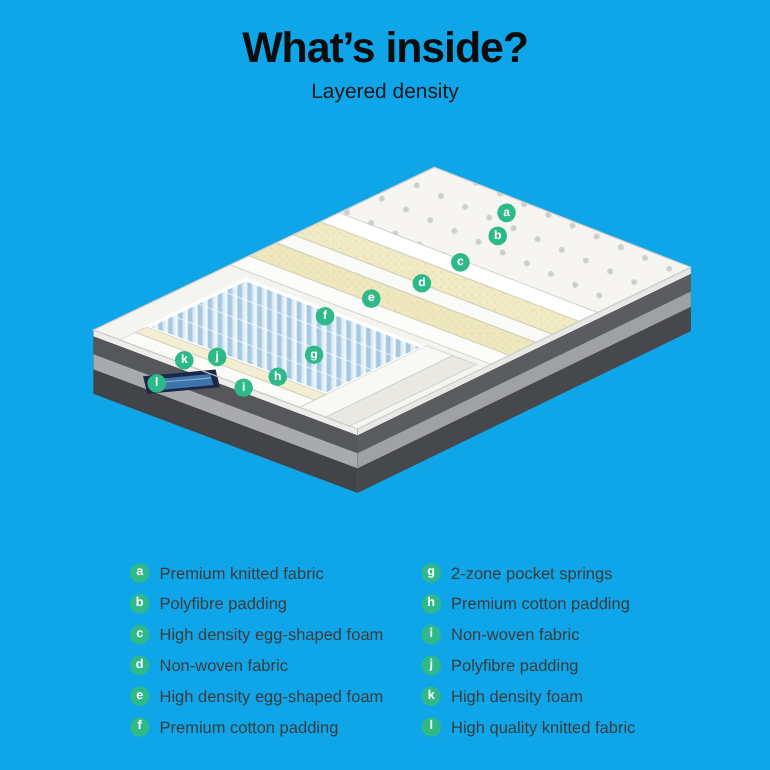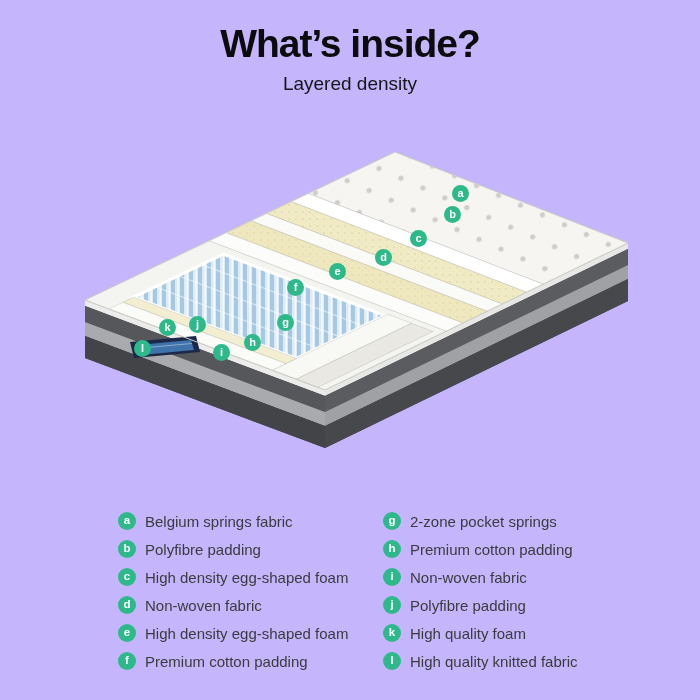--- a/index.html
+++ b/index.html
@@ -1,17 +1,17 @@
 <!DOCTYPE html>
 <html><head>
 <meta charset="utf-8">
 <style>
   html,body{margin:0;padding:0;background:#ffffff;}
   #stage{
-    position:relative;width:700px;height:700px;background:#c4b5fd;overflow:hidden;
+    position:relative;width:700px;height:700px;background:#0ea5e9;overflow:hidden;
     font-family:"Liberation Sans", sans-serif;
   }
   
   header{position:absolute;top:22px;left:0;width:700px;text-align:center;}
   h1{
     margin:0;font-size:39px;font-weight:bold;color:#0c0c0c;letter-spacing:-1px;
     font-family:"Liberation Sans", sans-serif;
   }
   .subtitle{margin-top:7px;font-size:19px;color:#161616;}
   
@@ -121,21 +121,21 @@
   <div class="marker" style="left:244px;top:334px">h</div>
   <div class="marker" style="left:213px;top:344px">i</div>
   <div class="marker" style="left:189px;top:316px">j</div>
   <div class="marker" style="left:159px;top:319px">k</div>
   <div class="marker" style="left:134px;top:340px">l</div>
 
   <div class="legend">
     <div class="legend-col">
       <div class="legend-item">
         <span class="badge">a</span>
-        <span class="legend-label">Belgium springs fabric</span>
+        <span class="legend-label">Premium knitted fabric</span>
       </div>
       <div class="legend-item">
         <span class="badge">b</span>
         <span class="legend-label">Polyfibre padding</span>
       </div>
       <div class="legend-item">
         <span class="badge">c</span>
         <span class="legend-label">High density egg-shaped foam</span>
       </div>
       <div class="legend-item">
@@ -163,21 +163,21 @@
       <div class="legend-item">
         <span class="badge">i</span>
         <span class="legend-label">Non-woven fabric</span>
       </div>
       <div class="legend-item">
         <span class="badge">j</span>
         <span class="legend-label">Polyfibre padding</span>
       </div>
       <div class="legend-item">
         <span class="badge">k</span>
-        <span class="legend-label">High quality foam</span>
+        <span class="legend-label">High density foam</span>
       </div>
       <div class="legend-item">
         <span class="badge">l</span>
         <span class="legend-label">High quality knitted fabric</span>
       </div>
     </div>
   </div>
 
 </div>
 

